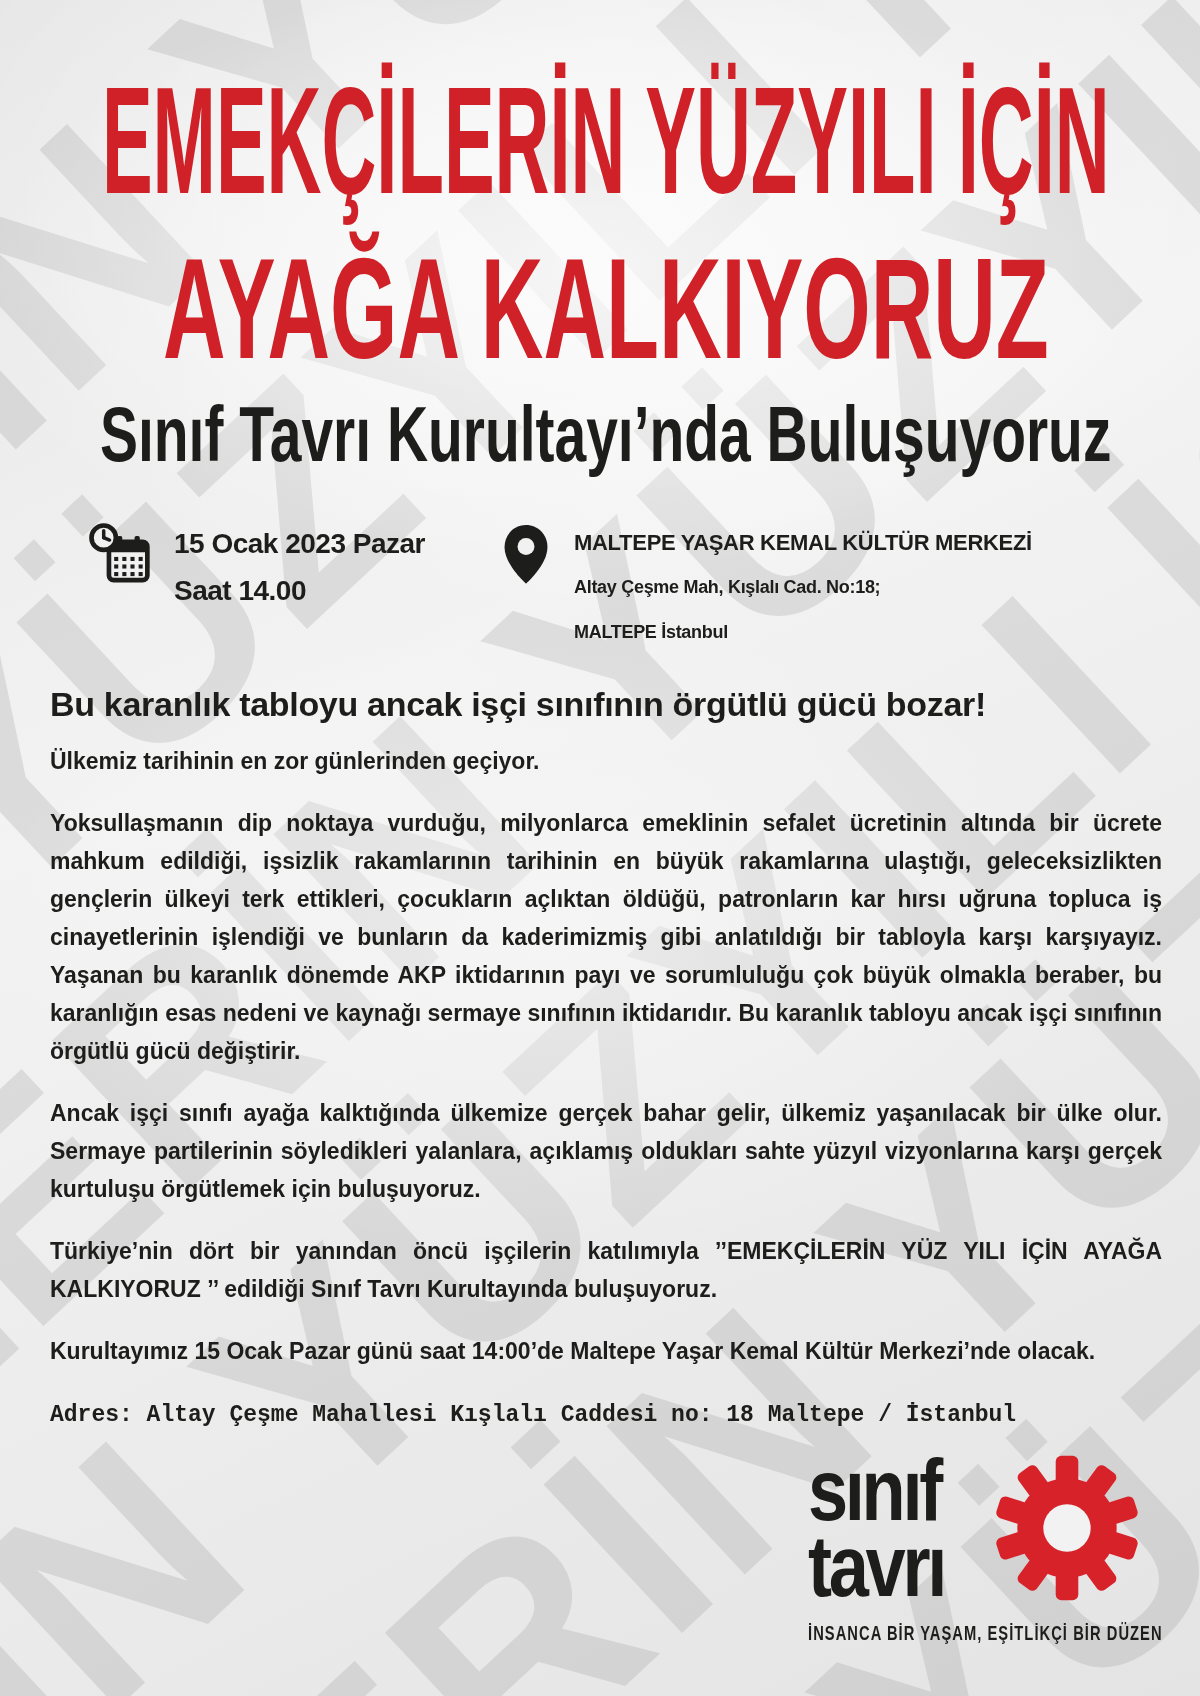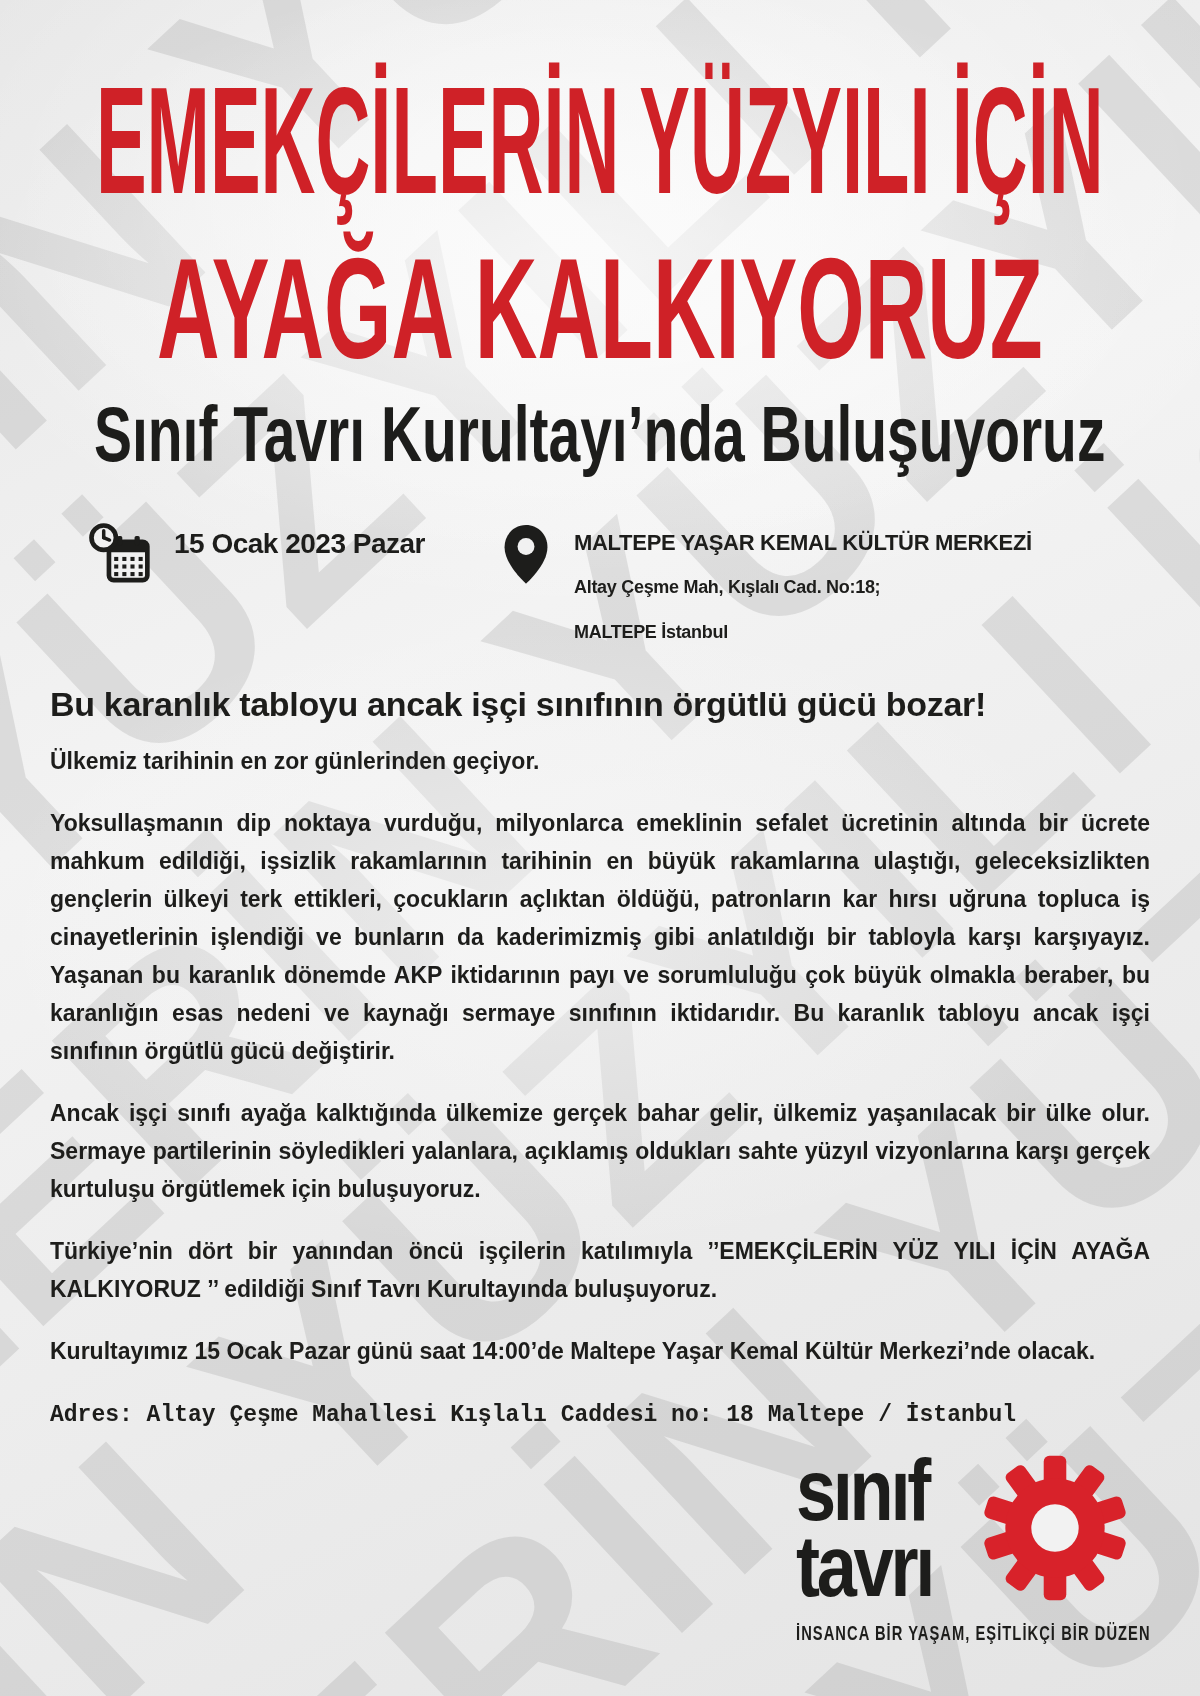--- a/index.html
+++ b/index.html
@@ -24,21 +24,21 @@
     letter-spacing: 4px; white-space: nowrap;
     color: #8f8f8f; opacity: .22;
   }
   .glow {
     position: absolute; inset: 0; z-index: 1; pointer-events: none;
     background:
       radial-gradient(ellipse 820px 420px at 48% 16%, rgba(252,252,252,.78), rgba(252,252,252,0) 72%),
       radial-gradient(ellipse 760px 430px at 46% 55%, rgba(250,250,250,.55), rgba(250,250,250,0) 75%);
   }
   
-  .content { position: relative; z-index: 2; padding: 64px 50px 0 50px; box-sizing: border-box; }
+  .content { position: relative; z-index: 2; padding: 64px 38px 0 50px; box-sizing: border-box; }
   .center-line { display: flex; justify-content: center; align-items: center; }
   .squeeze { white-space: nowrap; display: inline-block; }
 
   .title-1 { height: 152px; }
   .title-1 .squeeze {
     font-size: 152px; font-weight: bold; color: var(--accent-red, #cf2127);
     transform: scaleX(.50); letter-spacing: 0;
   }
   .title-2 { height: 142px; margin-top: 22px; }
   .title-2 .squeeze {
@@ -132,20 +132,21 @@
               <rect x="73" y="86" width="7" height="7"></rect>
               <rect x="87" y="86" width="7" height="7"></rect>
           </g>
           <circle cx="27" cy="27" r="21" fill="#f1f1f1" stroke="#1d1d1b" stroke-width="8"></circle>
           <line x1="27" y1="27" x2="27" y2="15" stroke="#1d1d1b" stroke-width="6" stroke-linecap="round"></line>
           <line x1="27" y1="27" x2="37" y2="31" stroke="#1d1d1b" stroke-width="6" stroke-linecap="round"></line>
         </svg>
       </span>
       <div class="event-text">
         <div class="date-line">15 Ocak 2023 Pazar</div>
+        <div class="date-line">Saat 14.00</div>
       </div>
     </div>
     <div class="event-col right">
       <span class="event-icon">
         <svg width="52" height="66" viewBox="0 0 80 100">
           <path d="M40 4 C21 4 7 19 7 38 c0 27 33 56 33 56 s33-29 33-56 C73 19 59 4 40 4 z" fill="#1d1d1b"></path>
           <circle cx="40" cy="37" r="13" fill="#f1f1f1"></circle>
         </svg>
       </span>
       <div class="event-text">

